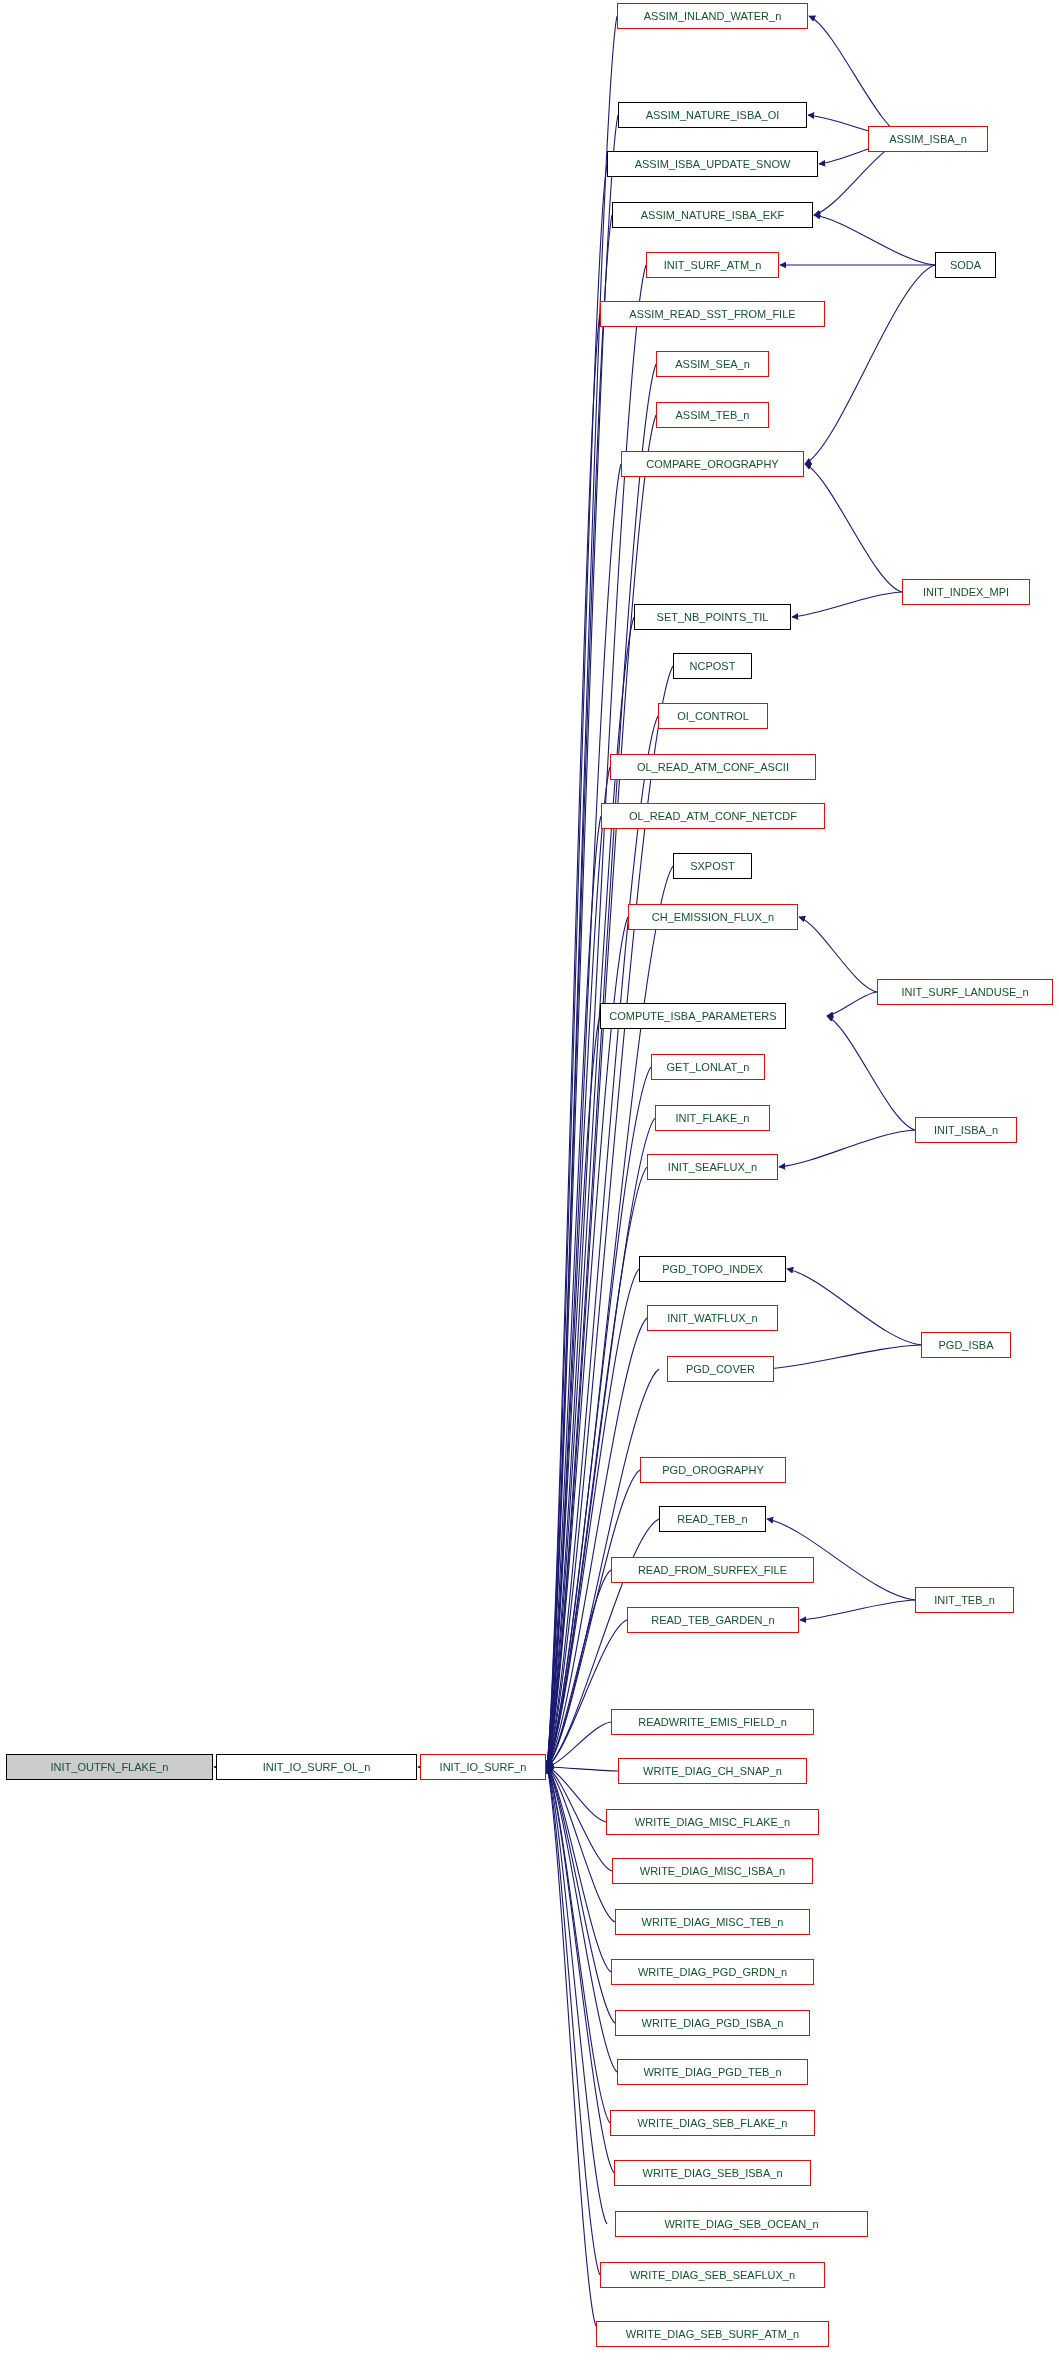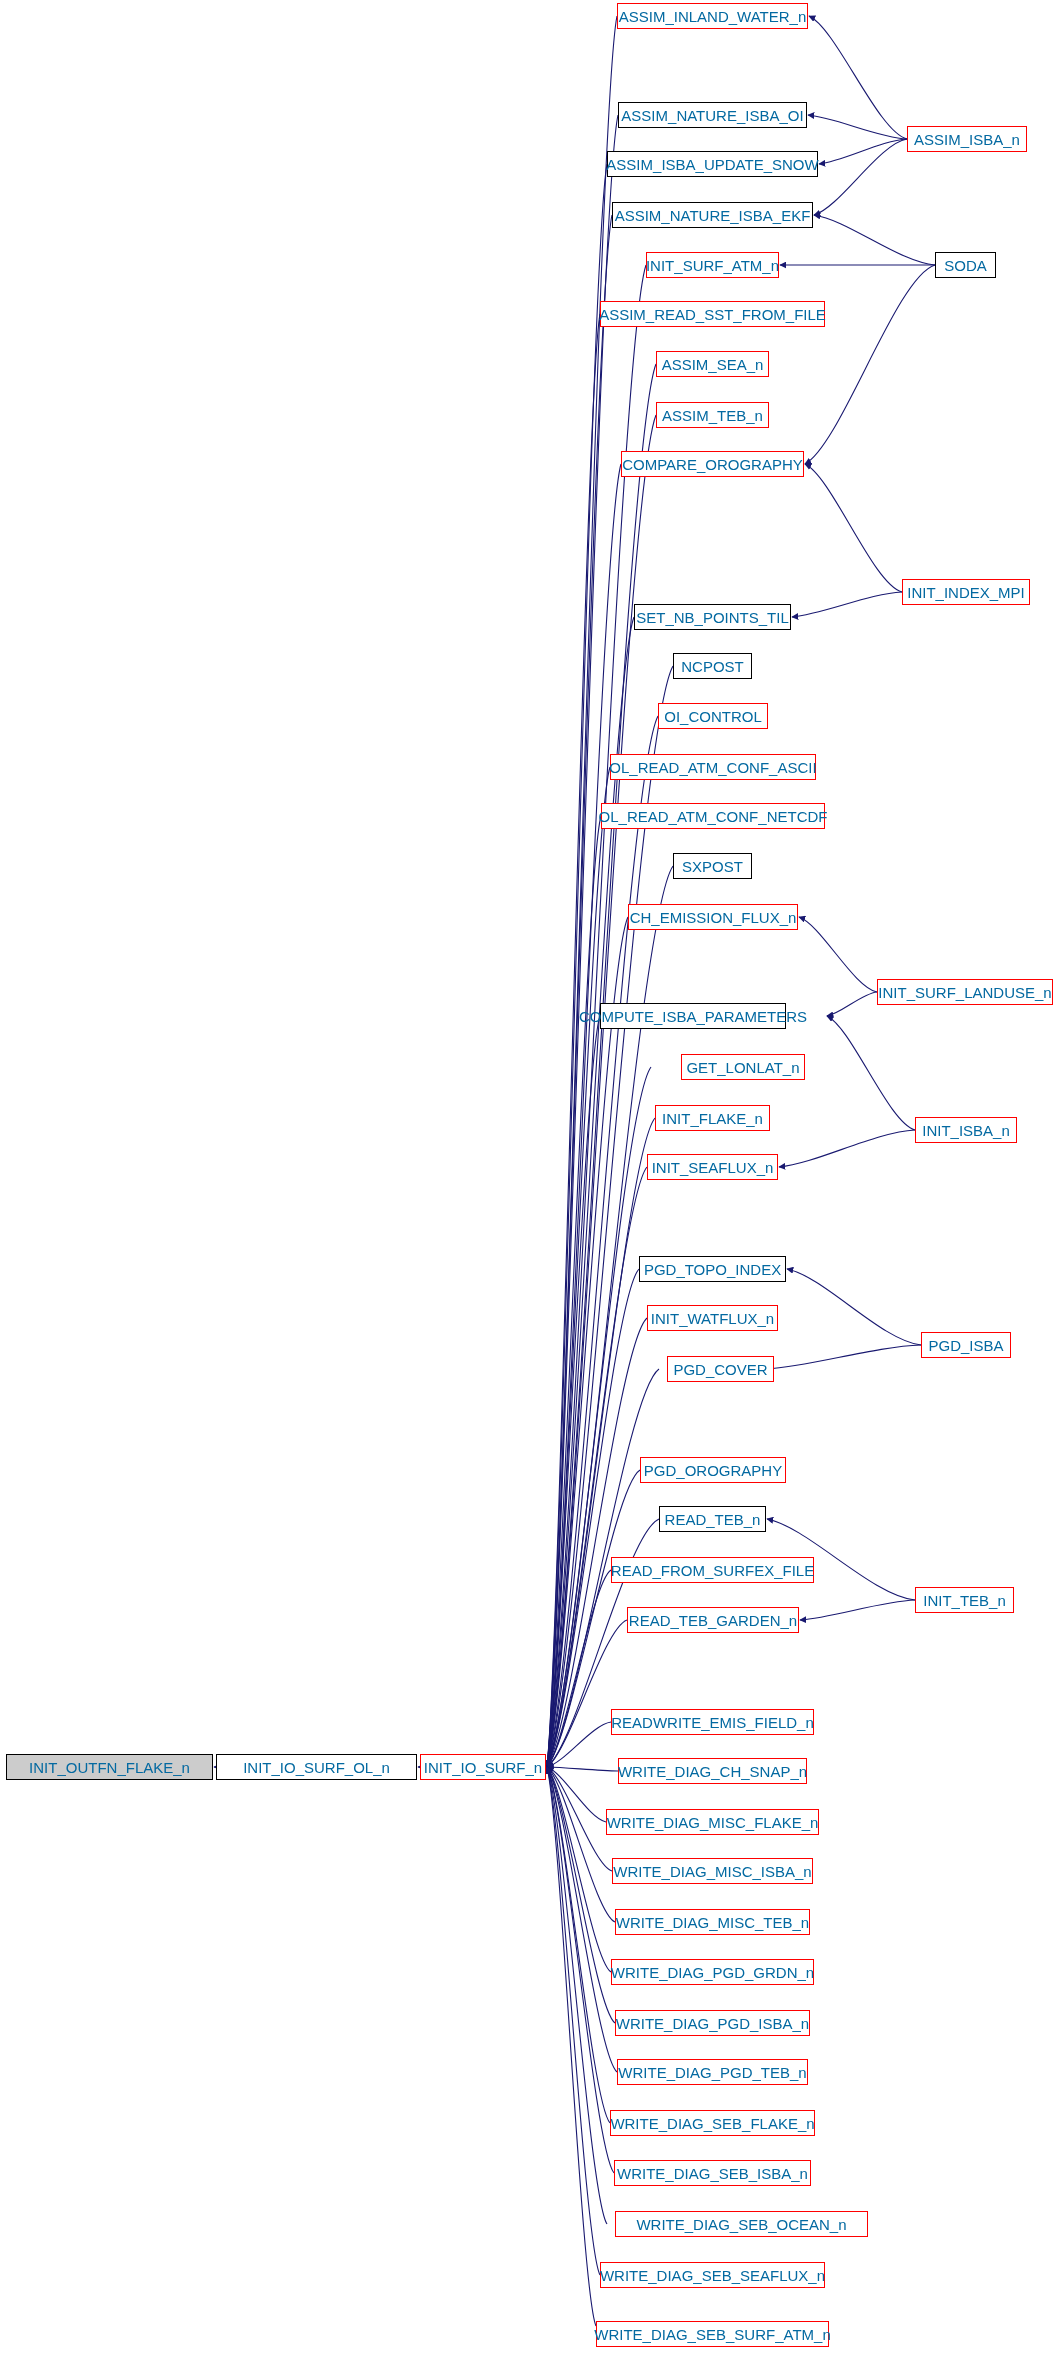--- a/index.html
+++ b/index.html
@@ -23,23 +23,23 @@
     pointer-events: none;
   }
   .node {
     position: absolute;
     box-sizing: border-box;
     background: #ffffff;
     border: 1px solid #ff0000;
     display: flex;
     align-items: center;
     justify-content: center;
-    font-size: 15px;
+    font-size: 11px;
     line-height: 1;
-    color: #0369a1;
+    color: #14532d;
     white-space: nowrap;
     letter-spacing: 0px;
     z-index: 5;
   }
   .node.black {
     border-color: #000000;
   }
   .node.root {
     background: #cccccc;
     border-color: #000000;
@@ -173,21 +173,21 @@
       </div>
       <div class="node black" style="left: 673px; top: 853px; width: 79px; height: 26px;">
         <span class="node-label">SXPOST</span>
       </div>
       <div class="node red" style="left: 628px; top: 904px; width: 170px; height: 26px;">
         <span class="node-label">CH_EMISSION_FLUX_n</span>
       </div>
       <div class="node black" style="left: 600px; top: 1003px; width: 186px; height: 26px;">
         <span class="node-label">COMPUTE_ISBA_PARAMETERS</span>
       </div>
-      <div class="node red" style="left: 651px; top: 1054px; width: 124px; height: 26px; margin-left: 30px;">
+      <div class="node red" style="left: 651px; top: 1054px; width: 114px; height: 26px;">
         <span class="node-label">GET_LONLAT_n</span>
       </div>
       <div class="node red" style="left: 655px; top: 1105px; width: 115px; height: 26px;">
         <span class="node-label">INIT_FLAKE_n</span>
       </div>
       <div class="node red" style="left: 647px; top: 1154px; width: 131px; height: 26px;">
         <span class="node-label">INIT_SEAFLUX_n</span>
       </div>
       <div class="node black" style="left: 639px; top: 1256px; width: 147px; height: 26px;">
         <span class="node-label">PGD_TOPO_INDEX</span>
@@ -242,21 +242,21 @@
       </div>
       <div class="node red" style="left: 615px; top: 2211px; width: 253px; height: 26px;">
         <span class="node-label">WRITE_DIAG_SEB_OCEAN_n</span>
       </div>
       <div class="node red" style="left: 600px; top: 2262px; width: 225px; height: 26px;">
         <span class="node-label">WRITE_DIAG_SEB_SEAFLUX_n</span>
       </div>
       <div class="node red" style="left: 596px; top: 2313px; width: 233px; height: 26px; margin-top: 8px;">
         <span class="node-label">WRITE_DIAG_SEB_SURF_ATM_n</span>
       </div>
-      <div class="node red" style="left: 907px; top: 126px; width: 120px; height: 26px;">
+      <div class="node red" style="left: 868px; top: 126px; width: 120px; height: 26px;">
         <span class="node-label">ASSIM_ISBA_n</span>
       </div>
       <div class="node black" style="left: 935px; top: 252px; width: 61px; height: 26px;">
         <span class="node-label">SODA</span>
       </div>
       <div class="node red" style="left: 902px; top: 579px; width: 128px; height: 26px;">
         <span class="node-label">INIT_INDEX_MPI</span>
       </div>
       <div class="node red" style="left: 877px; top: 979px; width: 176px; height: 26px;">
         <span class="node-label">INIT_SURF_LANDUSE_n</span>

